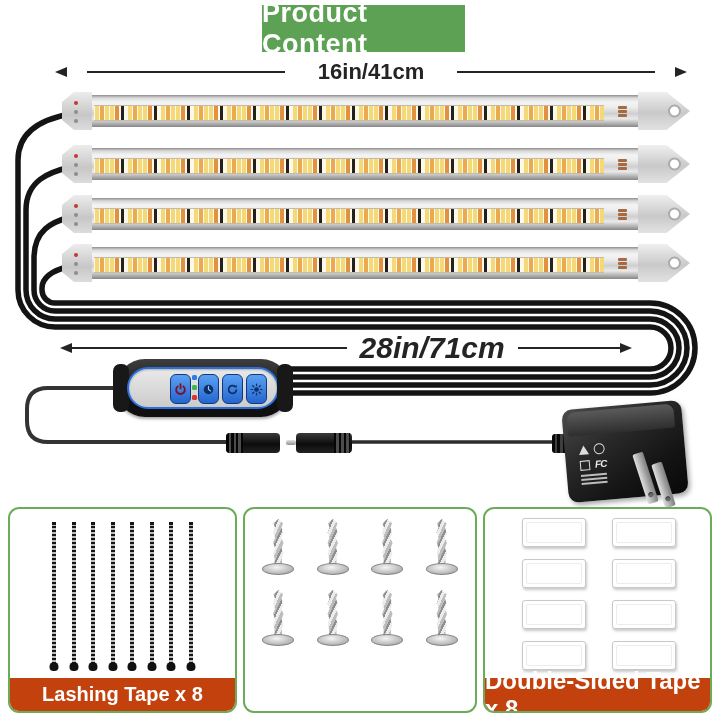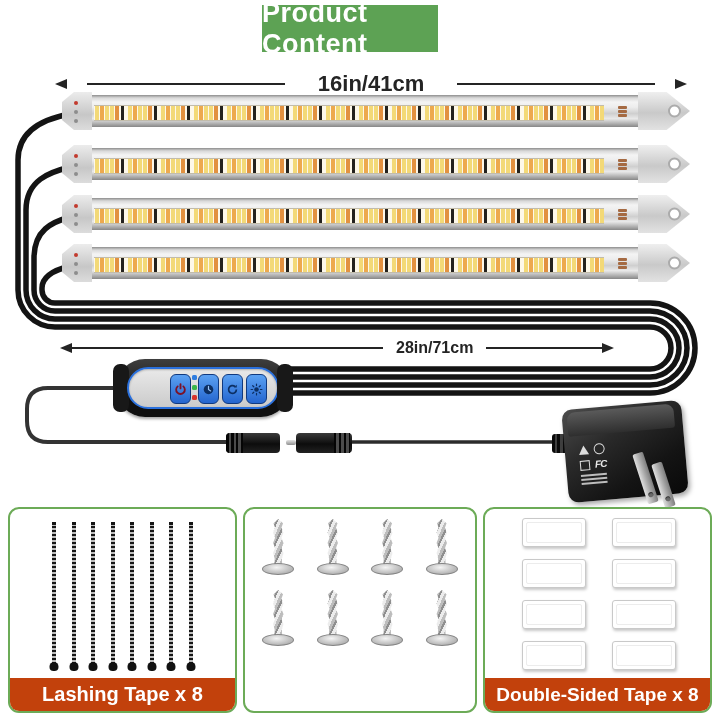--- a/index.html
+++ b/index.html
@@ -1,32 +1,32 @@
 <!DOCTYPE html>
 <html><head>
 <meta charset="utf-8">
 <style>
   html,body{margin:0;padding:0;background:#fff;}
   #page{position:relative;width:720px;height:720px;background:#fff;overflow:hidden;
         font-family:"Liberation Sans",sans-serif;}
 
   
-  .header{position:absolute;left:262px;top:5px;width:176px;height:47px;
+  .header{position:absolute;left:262px;top:5px;width:203px;height:47px;
           display:flex;align-items:center;justify-content:center;
           color:#fff;font-size:27px;font-weight:bold;letter-spacing:.5px;}
 
   
   .dim{position:absolute;display:flex;align-items:center;color:#242424;font-weight:bold;}
   .dim .ln{height:2px;background:#242424;}
   .dim .grow{flex:1;}
   .dim .ahl{width:0;height:0;border-top:5px solid transparent;border-bottom:5px solid transparent;border-right:12px solid #242424;}
   .dim .ahr{width:0;height:0;border-top:5px solid transparent;border-bottom:5px solid transparent;border-left:12px solid #242424;}
   .dim .lbl{padding:0 13px;white-space:nowrap;}
-  #dim-strip{left:55px;top:71px;width:632px;font-size:22px;gap:20px;}
-  #dim-mid{left:60px;top:334px;width:572px;height:28px;font-size:16px;}
+  #dim-strip{left:55px;top:59px;width:632px;font-size:22px;gap:20px;}
+  #dim-mid{left:60px;top:334px;width:572px;height:28px;font-size:30px;font-style:italic;}
   #dim-mid .l1{width:311px;} #dim-mid .l2{width:116px;}
   #dim-power{left:33px;top:452px;width:437px;height:30px;font-size:23px;}
   #dim-power .l1{width:166px;} #dim-power .l2{width:121px;}
 
   
   .strip{position:absolute;left:62px;width:628px;height:38px;}
   .s-body{position:absolute;left:26px;right:40px;top:3px;height:32px;border-radius:2px;
     background:linear-gradient(180deg,#8d8d8d 0,#d8d8d8 9%,#f4f4f4 22%,#ededed 38%,#cfcfcf 58%,#e9e9e9 74%,#b5b5b5 88%,#878787 100%);}
   .led-band{position:absolute;left:32px;right:86px;top:13px;height:14px;
     border-top:1px solid #c2bcab;border-bottom:1px solid #c2bcab;
@@ -104,21 +104,21 @@
     background:#6a6a6a;box-shadow:inset 0 1px 1px rgba(0,0,0,.6);}
   #prong1{left:88px;top:52px;height:52px;}
   #prong2{left:106px;top:62px;height:46px;}
 
   
   .card{position:absolute;top:507px;height:206px;background:#fff;border:2px solid #6cab57;
     border-radius:11px;overflow:hidden;box-sizing:border-box;}
   #card-lash{left:8px;width:229px;} #card-screw{left:243px;width:234px;} #card-tape{left:483px;width:229px;}
   .card-foot{position:absolute;left:0;right:0;bottom:0;height:33px;background:#c2410c;
     display:flex;align-items:center;justify-content:center;color:#fff;font-size:20px;font-weight:bold;}
-  #card-tape .card-foot{font-size:19px;}
+  #card-tape .card-foot{font-size:24px;}
 
   .ties{position:absolute;left:0;right:0;top:13px;display:flex;justify-content:space-between;
     padding:0 42px;}
   .tie{position:relative;width:4px;height:141px;
     background:repeating-linear-gradient(180deg,#151515 0 2.5px,#bdbdbd 2.5px 4px);}
   .tie:after{content:"";position:absolute;left:50%;bottom:-8px;transform:translateX(-50%);
     width:9px;height:9px;border-radius:50% 50% 45% 45%;background:#111;}
 
   .screws{position:absolute;left:6px;right:6px;top:10px;display:grid;
     grid-template-columns:repeat(4,1fr);row-gap:13px;justify-items:center;}

